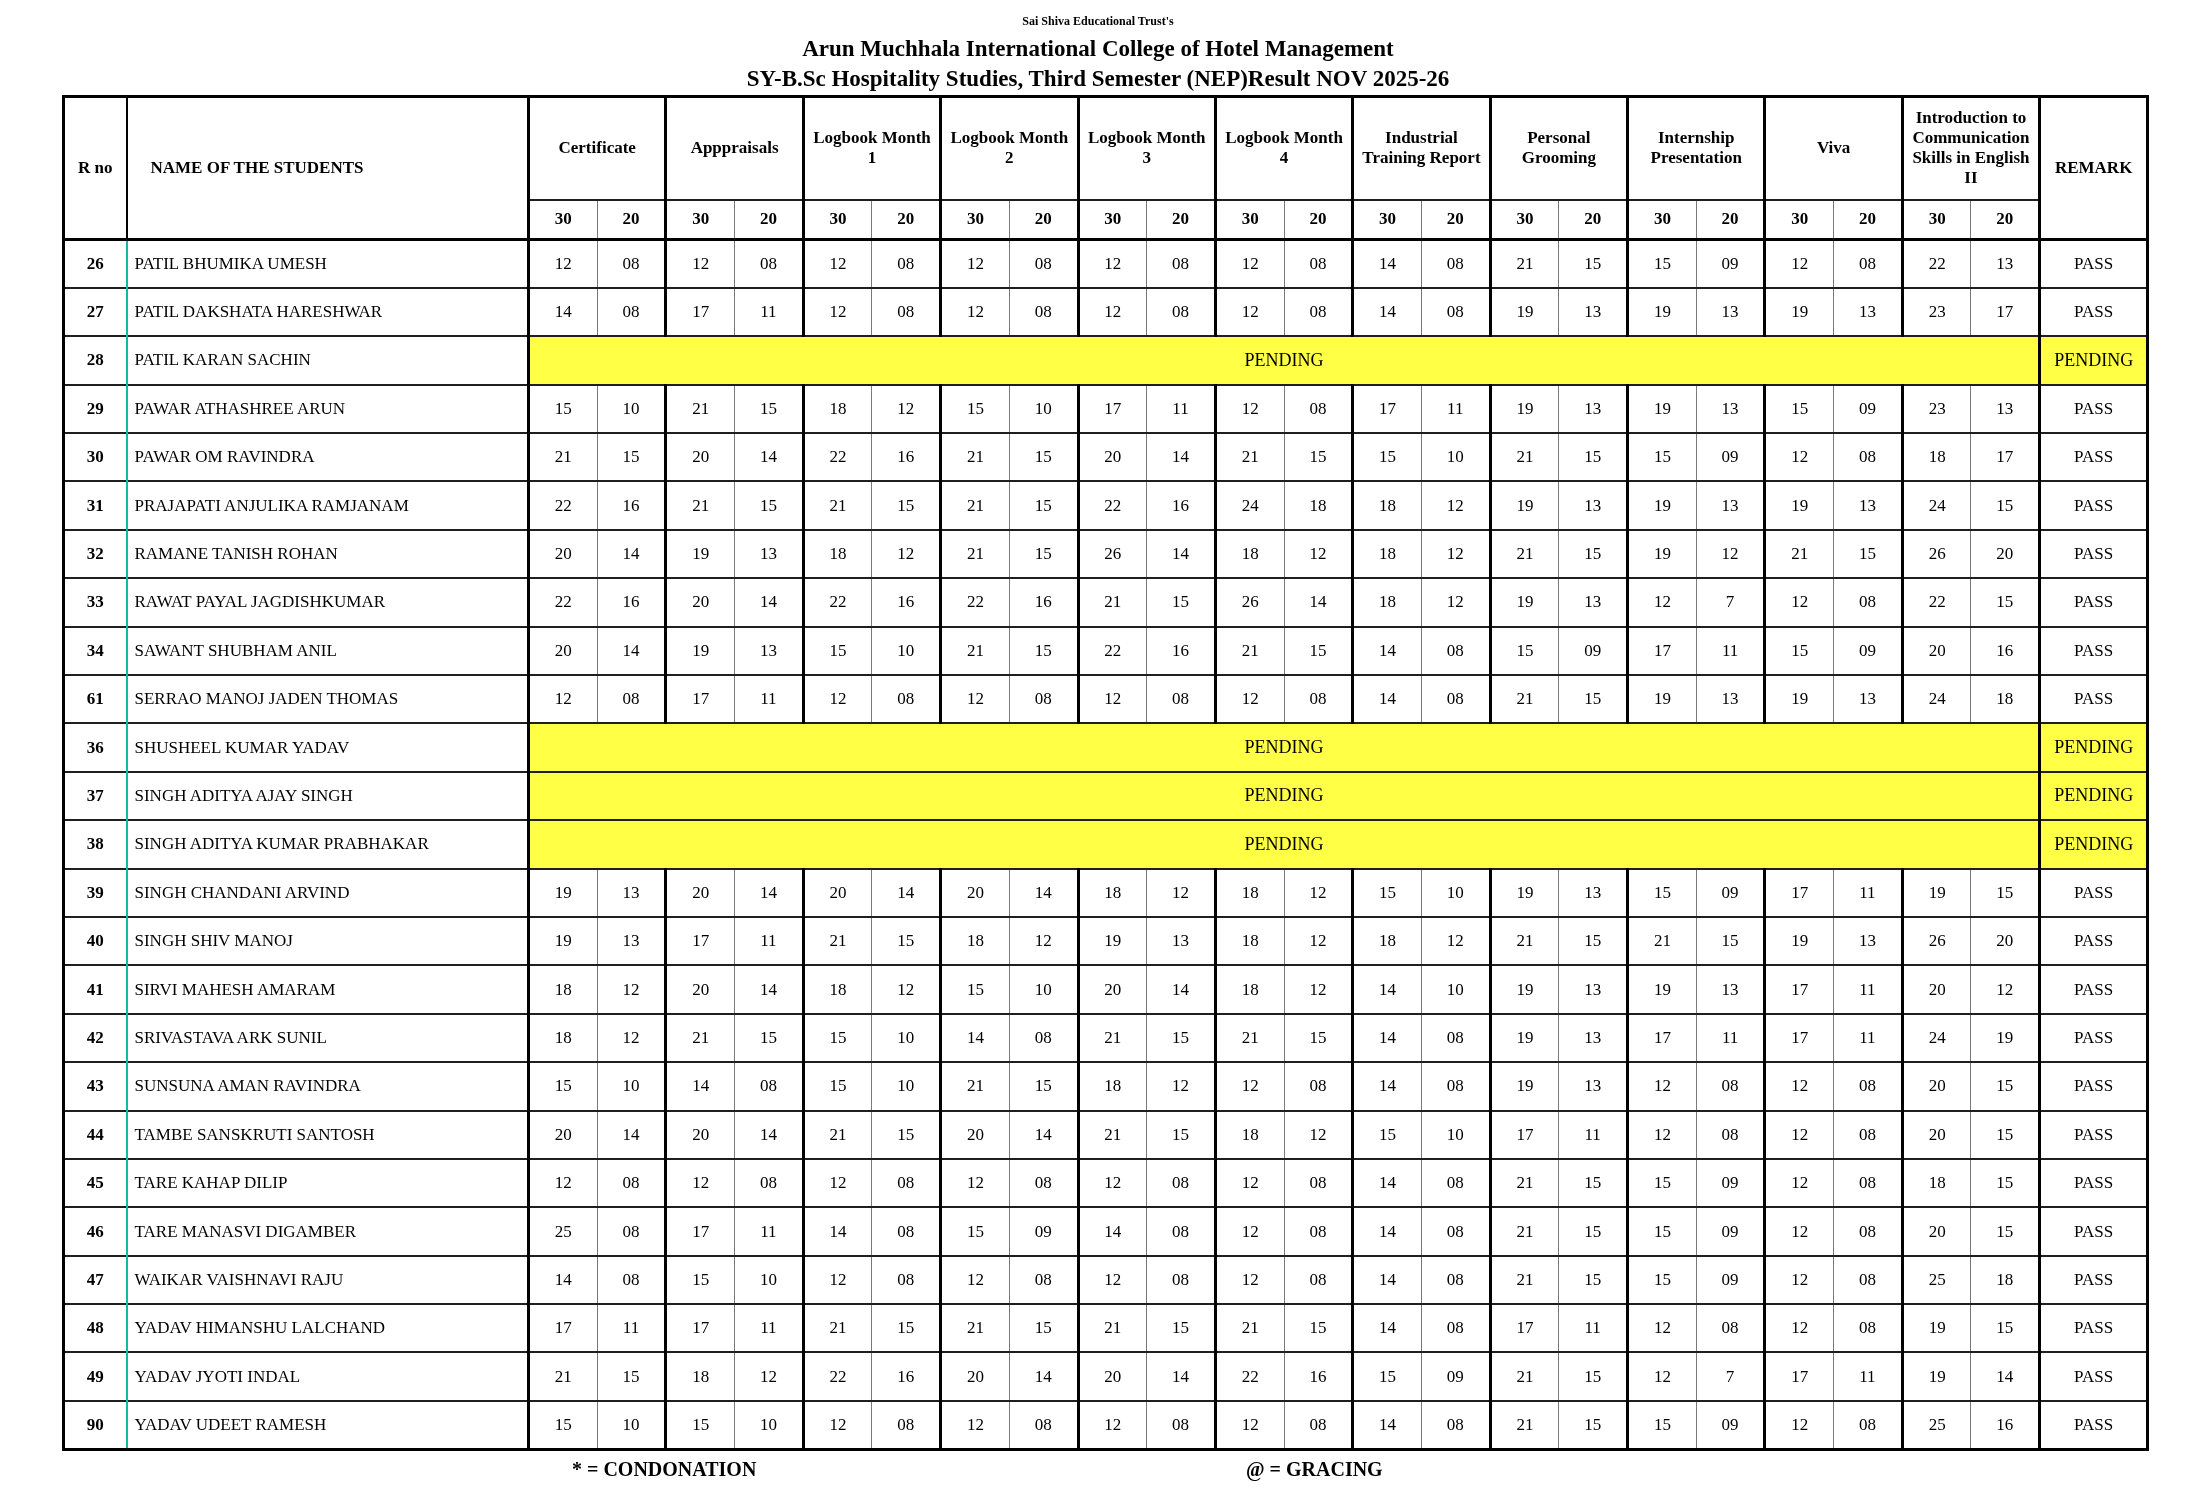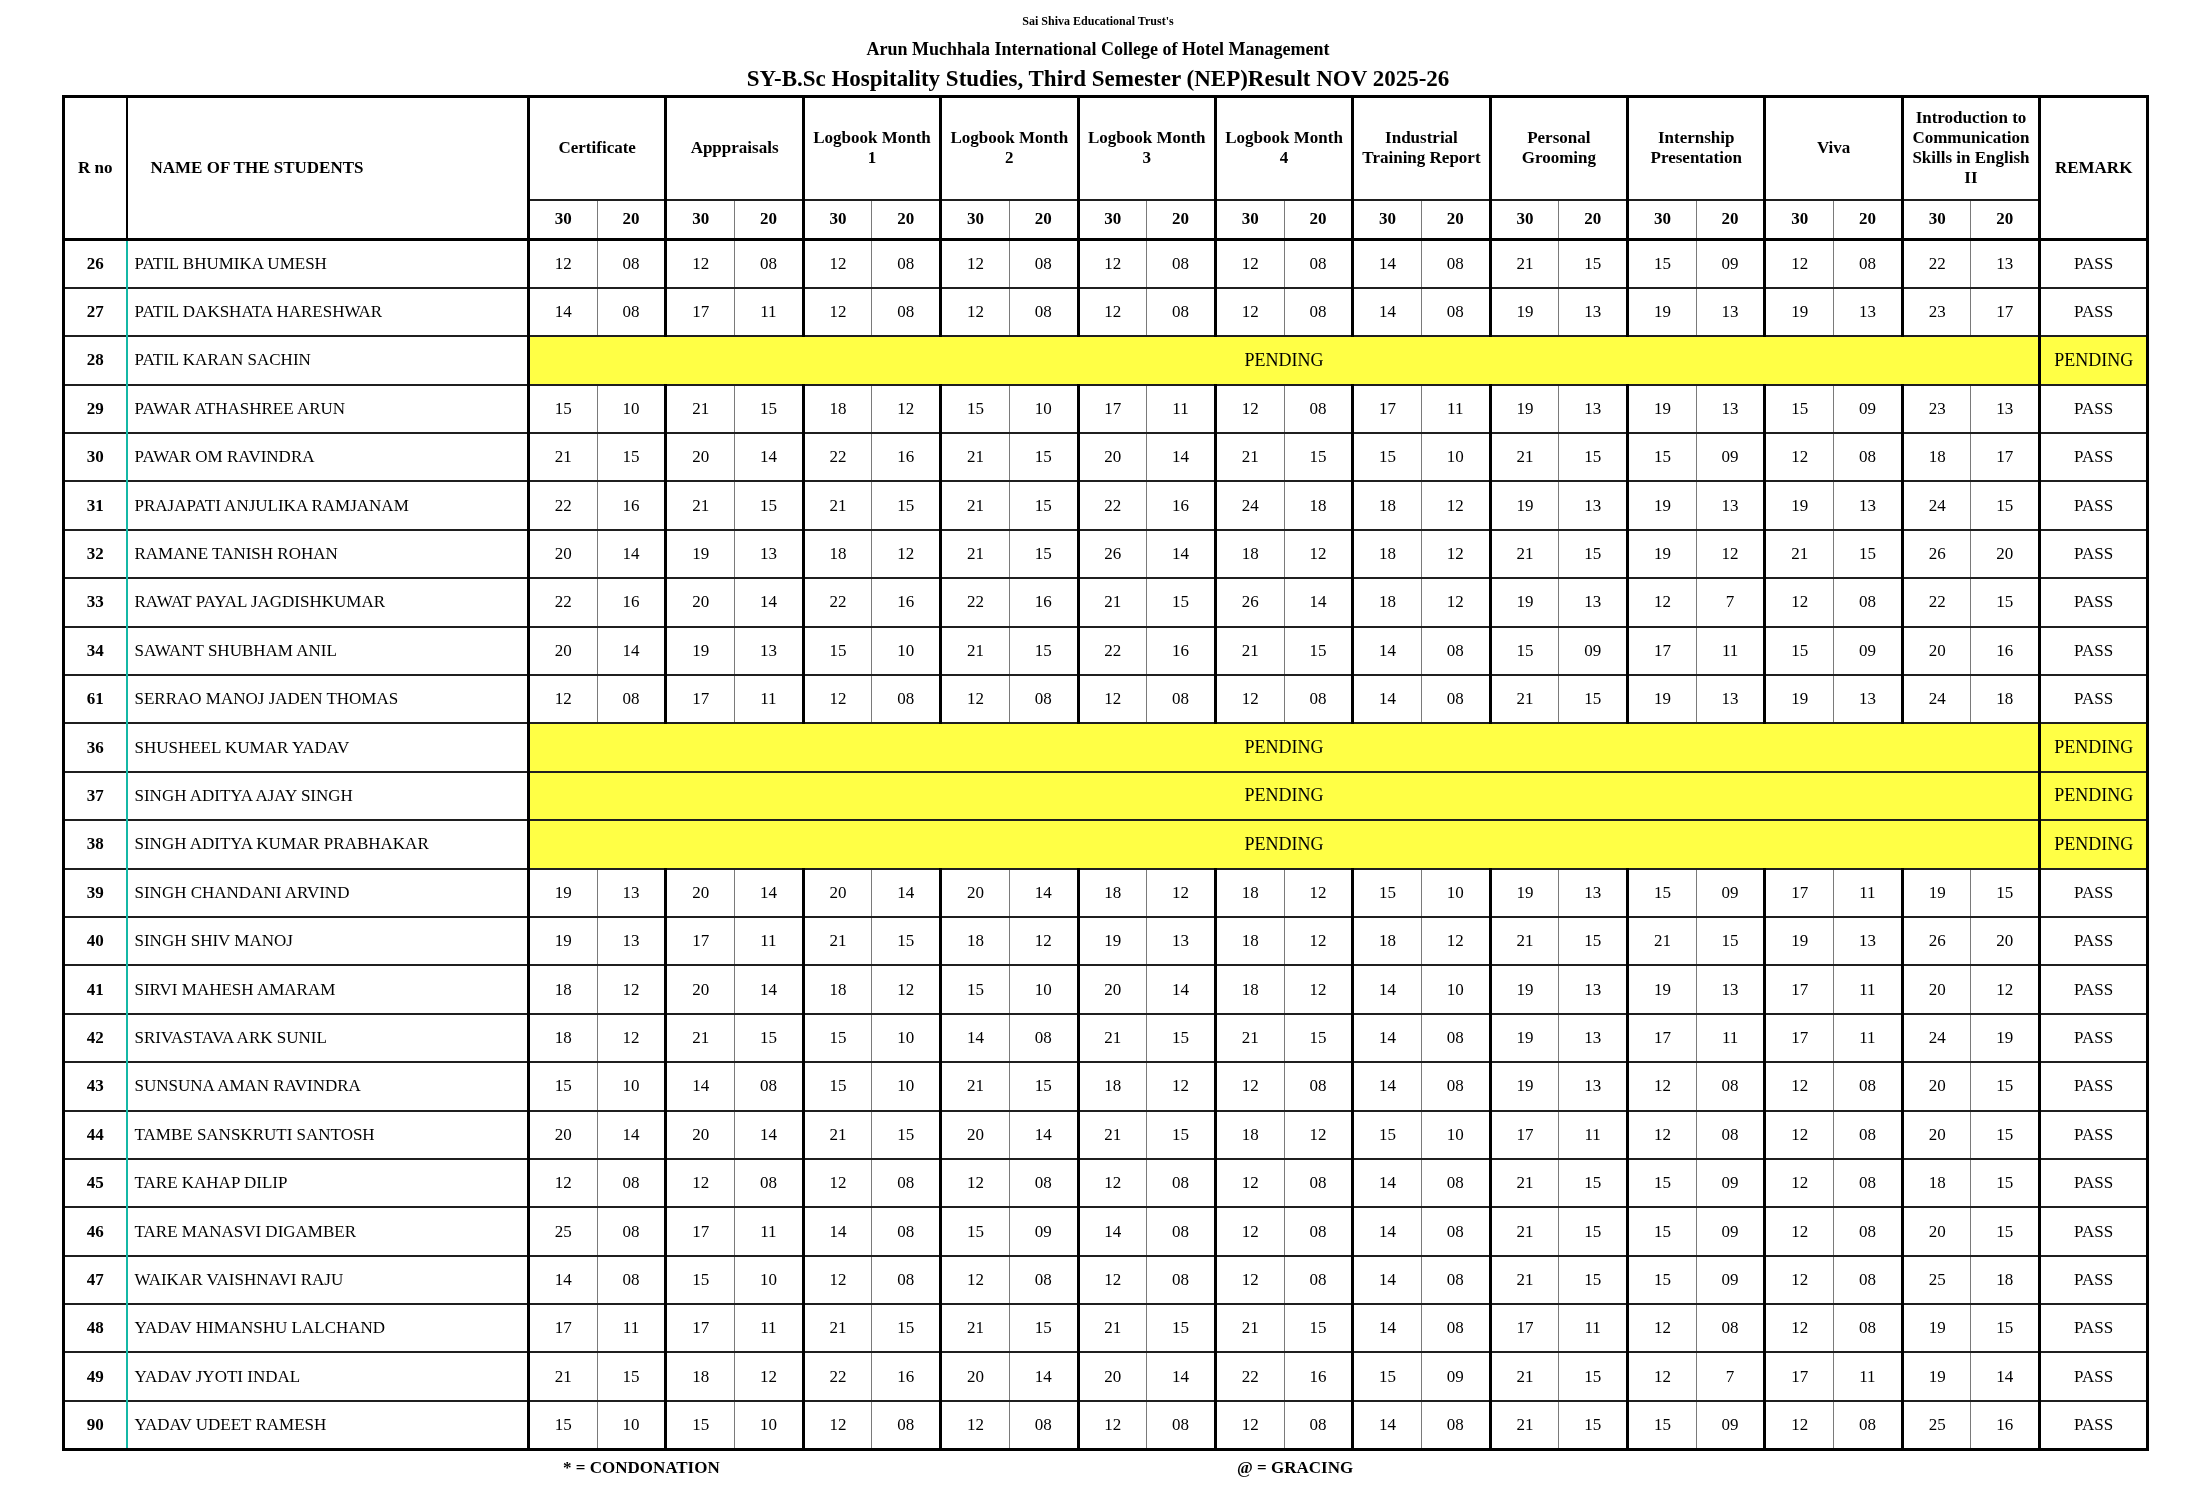--- a/index.html
+++ b/index.html
@@ -4,21 +4,21 @@
 <style>
   html,body { margin:0; padding:0; }
   body {
     width:2196px; height:1506px;
     background:#ffffff; color:#000;
     font-family:"Liberation Serif","DejaVu Serif",serif;
     position:relative;
   }
   .titles { text-align:center; padding-top:8px; }
   .t1 { font-size:12px; font-weight:bold; line-height:26px; }
-  .t2 { font-size:18px; font-weight:bold; line-height:30px; }
+  .t2 { font-size:23px; font-weight:bold; line-height:30px; }
   .t3 { font-size:23px; font-weight:bold; line-height:30px; }
 
   table.results {
     position:absolute; left:62px; top:95px;
     width:2085px;
     border-collapse:collapse; table-layout:fixed;
     border:3px solid #000;
   }
   th, td {
     padding:0; margin:0;
@@ -40,21 +40,21 @@
   .m20 { border-left:1px solid #7a7a7a; }
   td.rno { font-weight:bold; }
   td.name {
     text-align:left; padding-left:7px; border-left:2px solid #14b8a6;
     font-weight:normal; white-space:nowrap;
   }
   td.remark { border-left:3px solid #000; }
   td.pending-merged { border-left:3px solid #000; }
   .pending { font-size:18px; }
 
-  .footer-note { position:absolute; top:1458px; font-weight:bold; font-size:17px; }
+  .footer-note { position:absolute; top:1458px; font-weight:bold; font-size:20px;margin-left:9px; }
   #note-cond { left:563px; }
   #note-grace { left:1237px; }
 </style>
 </head>
 <body>
 
 <div class="titles">
   <div class="t1">Sai Shiva Educational Trust's</div>
   <div class="t2">Arun Muchhala International College of Hotel Management</div>
   <div class="t3">SY-B.Sc Hospitality Studies, Third Semester  (NEP)Result NOV 2025-26</div>

